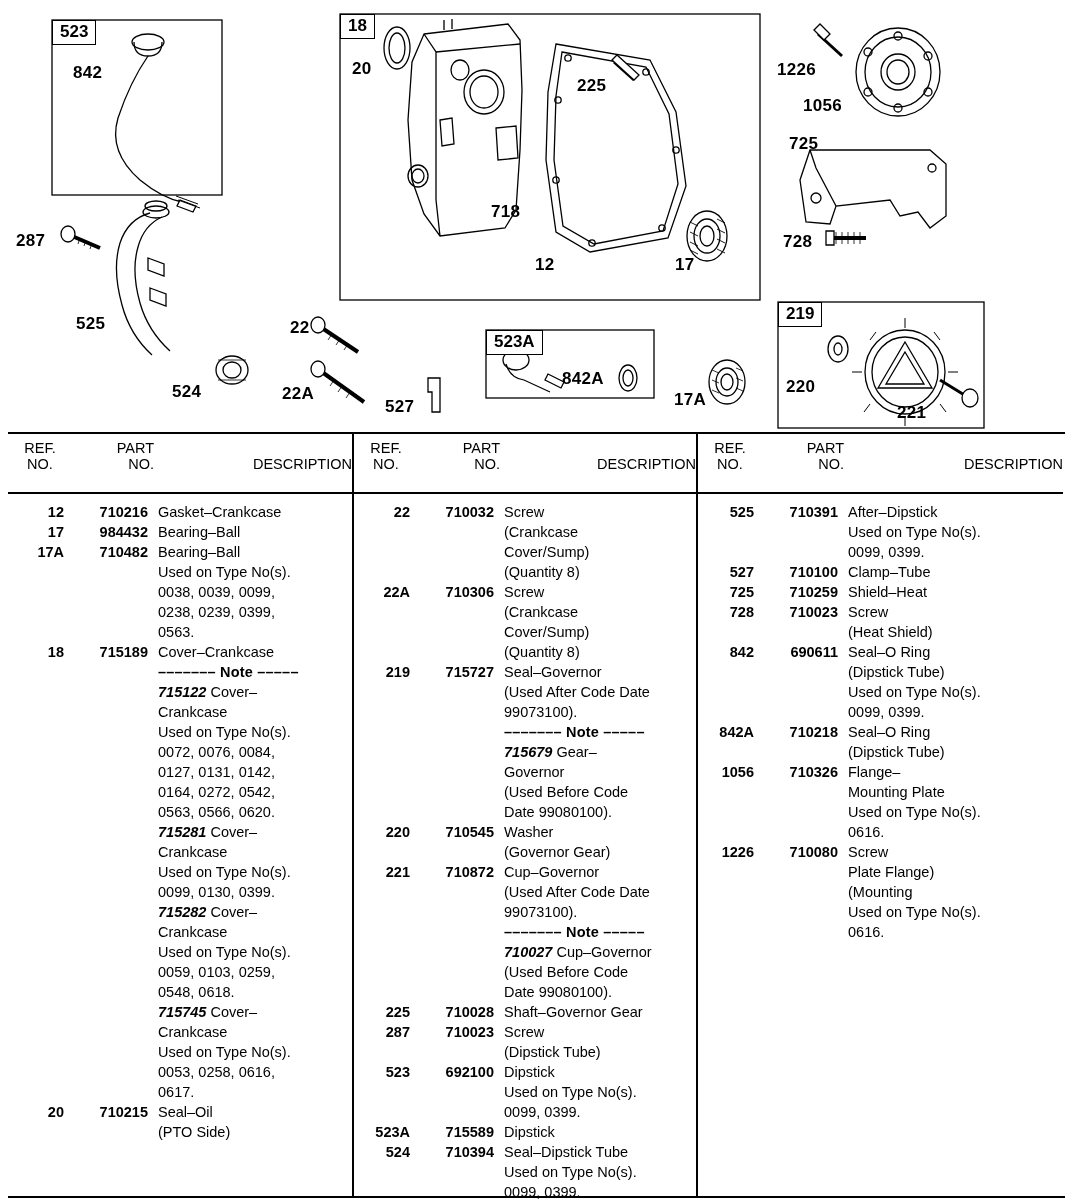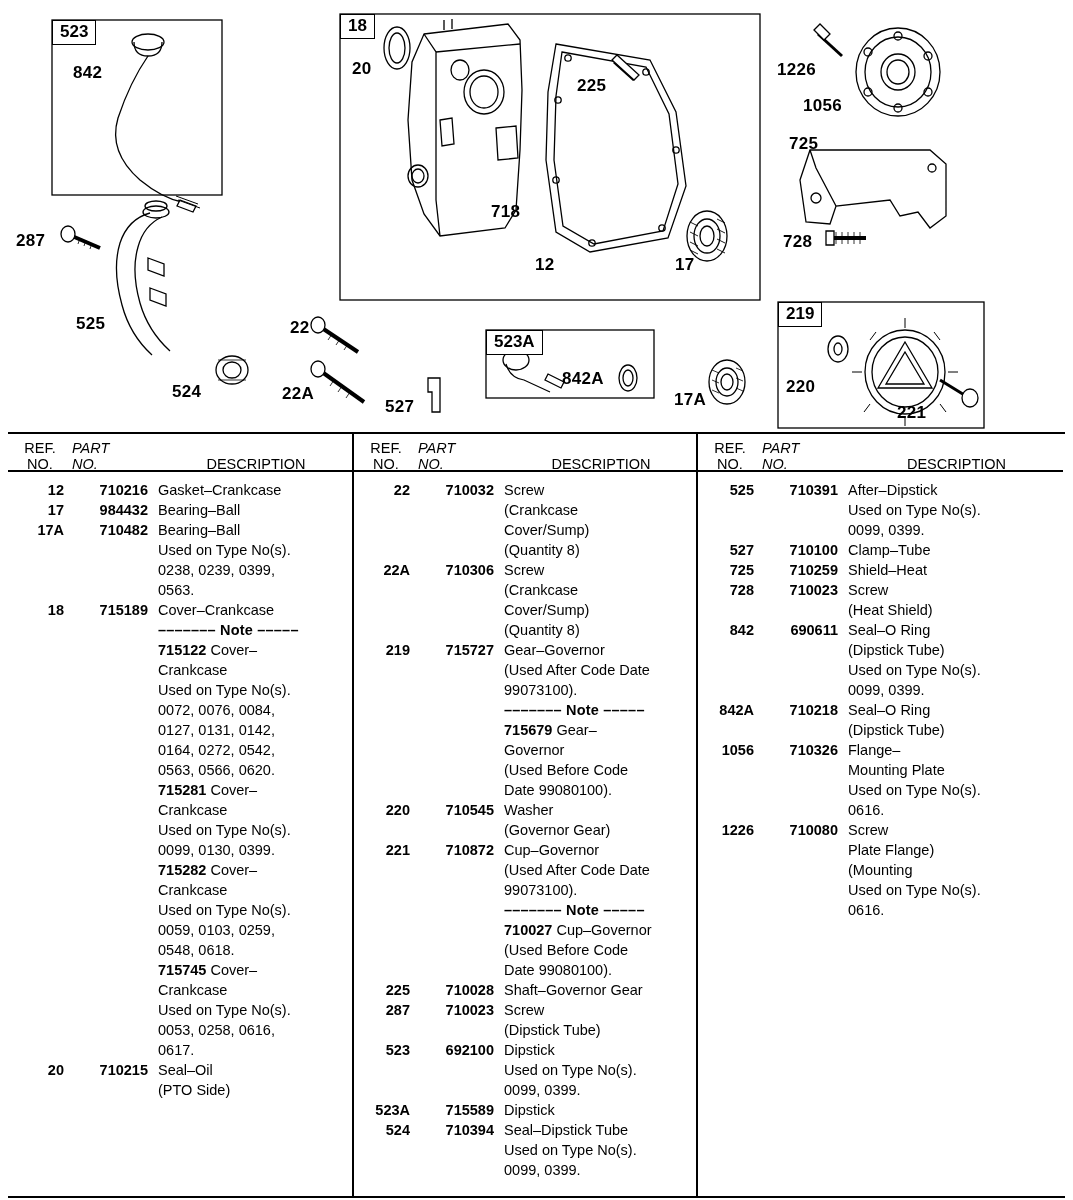--- a/index.html
+++ b/index.html
@@ -77,26 +77,26 @@
   .col.c2 { width: 344px; border-left: 2px solid #000; }
   .col.c3 { width: 367px; border-left: 2px solid #000; }
 
   .colhead {
     display: flex;
     font-size: 14.5px;
     line-height: 1.12;
     padding-top: 6px;
     padding-bottom: 4px;
     border-bottom: 2px solid #000;
-    height: 38px;
+    height: 60px;
     box-sizing: border-box;
   }
   .h-ref { width: 64px; text-align: center; }
-  .h-part { width: 82px; text-align: left; font-style: italic; }
-  .h-desc { flex: 1; text-align: center; padding-left: 6px;}
+  .h-part { width: 82px; text-align: right; }
+  .h-desc { flex: 1; text-align: right; padding-left: 6px;}
   .h-l2 { display: block; }
 
   .rows {
     padding-top: 8px;
     font-size: 14.5px;
     line-height: 1.38;
   }
   .row {
     display: flex;
   }
@@ -115,21 +115,21 @@
     font-weight: bold;
     box-sizing: border-box;
     white-space: nowrap;
   }
   .r-desc {
     flex: 1;
     padding-left: 2px;
     white-space: pre;
   }
   .r-desc.note { font-weight: bold; letter-spacing: 0.2px; }
-  .r-desc .b { font-weight: bold; }
+  .r-desc .b { font-weight: bold; font-style: italic; }
 </style>
 </head>
 <body>
 
 <div class="page">
 
   <div class="illus">
 
     <svg class="art" viewBox="0 0 1073 430">
       <g fill="none" stroke="#000" stroke-width="1.3">
@@ -323,20 +323,25 @@
               <div class="r-desc">Bearing–Ball</div>
             </div>
             <div class="row">
               <div class="r-ref">&nbsp;</div>
               <div class="r-part">&nbsp;</div>
               <div class="r-desc">Used on Type No(s).</div>
             </div>
             <div class="row">
               <div class="r-ref">&nbsp;</div>
               <div class="r-part">&nbsp;</div>
+              <div class="r-desc">0038, 0039, 0099,</div>
+            </div>
+            <div class="row">
+              <div class="r-ref">&nbsp;</div>
+              <div class="r-part">&nbsp;</div>
               <div class="r-desc">0238, 0239, 0399,</div>
             </div>
             <div class="row">
               <div class="r-ref">&nbsp;</div>
               <div class="r-part">&nbsp;</div>
               <div class="r-desc">0563.</div>
             </div>
             <div class="row">
               <div class="r-ref">18</div>
               <div class="r-part">715189</div>
@@ -517,21 +522,21 @@
               <div class="r-desc">Cover/Sump)</div>
             </div>
             <div class="row">
               <div class="r-ref">&nbsp;</div>
               <div class="r-part">&nbsp;</div>
               <div class="r-desc">(Quantity 8)</div>
             </div>
             <div class="row">
               <div class="r-ref">219</div>
               <div class="r-part">715727</div>
-              <div class="r-desc">Gear–Governor</div>
+              <div class="r-desc">Seal–Governor</div>
             </div>
             <div class="row">
               <div class="r-ref">&nbsp;</div>
               <div class="r-part">&nbsp;</div>
               <div class="r-desc">(Used After Code Date</div>
             </div>
             <div class="row">
               <div class="r-ref">&nbsp;</div>
               <div class="r-part">&nbsp;</div>
               <div class="r-desc">99073100).</div>

